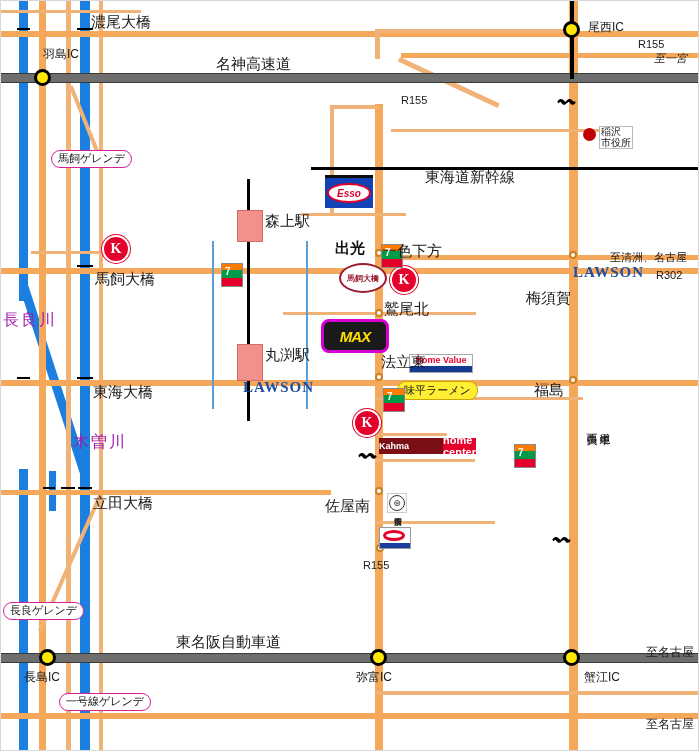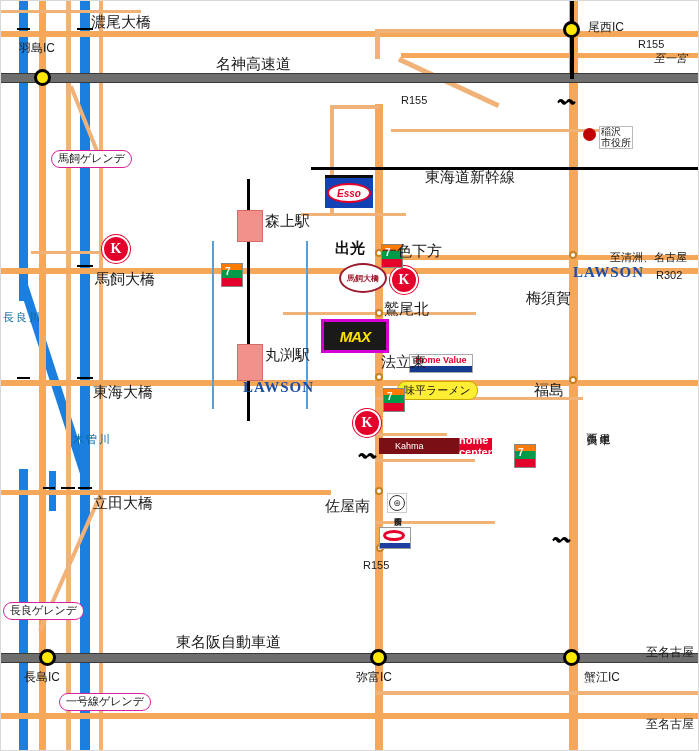--- a/index.html
+++ b/index.html
@@ -19,21 +19,21 @@
   .road-thin-v{position:absolute;background:#f0b277;}
   .road-thin-h{position:absolute;background:#f0b277;}
   .expressway{position:absolute;background:#6e6e6e;border-top:1px solid #3a3a3a;border-bottom:1px solid #3a3a3a;}
   .river{position:absolute;background:#1b7fe0;}
   .railway{position:absolute;background:#000;}
   .rail-thin{position:absolute;background:#5a9ed8;}
   
   .lbl{position:absolute;white-space:nowrap;color:#1a1a1a;font-size:12px;line-height:1.1;}
   .lbl-sm{font-size:11px;}
   .lbl-lg{font-size:15px;}
-  .lbl-river{font-size:11px;letter-spacing:2px;color:#0369a1;}
+  .lbl-river{font-size:16px;letter-spacing:2px;color:#a21caf;}
   .lbl-vert{writing-mode:vertical-rl;text-orientation:upright;line-height:1.0;font-size:11px;}
   
   .ic-node{position:absolute;width:17px;height:17px;border-radius:50%;background:#ffe800;border:3px solid #000;box-sizing:border-box;}
   
   .isec{position:absolute;width:8px;height:8px;border-radius:50%;background:#fff;border:2px solid #c98020;box-sizing:border-box;}
   
   .stn{position:absolute;background:#f2918c;border:1px solid #d46b66;}
   
   .gelande{position:absolute;border:1.5px solid #d6219b;border-radius:11px;background:#fff;
      padding:1px 6px;font-size:11px;color:#111;white-space:nowrap;line-height:1.25;}
@@ -67,21 +67,21 @@
   .idemitsu{position:absolute;font-weight:bold;font-size:15px;color:#111;font-family:"DejaVu Serif",serif;}
   .homevalue{width:62px;height:17px;background:#fff;border:1px solid #aaa;position:relative;overflow:hidden;}
   .homevalue .hv-top{position:absolute;top:0;left:0;right:0;height:11px;background:#fff;color:#e4002b;font-weight:bold;font-size:9px;text-align:center;line-height:11px;}
   .homevalue .hv-bot{position:absolute;bottom:0;left:0;right:0;height:6px;background:#123a8f;}
   .ramen{position:absolute;background:#ffee33;border:1.5px solid #c8a800;border-radius:9px;
       padding:1px 6px;font-size:11px;color:#111;white-space:nowrap;}
   .mobil{width:30px;height:20px;background:#fff;border:1px solid #999;position:relative;overflow:hidden;}
   .mobil .m-red{position:absolute;left:3px;top:2px;width:22px;height:11px;border-radius:50%;border:3px solid #e4002b;box-sizing:border-box;}
   .mobil .m-blue{position:absolute;left:0;bottom:0;width:30px;height:5px;background:#1b3fa0;}
   .kahma{width:96px;height:16px;display:flex;}
-  .kahma .k-left{flex:0 0 64px;background:#7a1016;color:#fff;font-weight:normal;font-size:9px;display:flex;align-items:center;padding-left:16px;}
+  .kahma .k-left{flex:0 0 64px;background:#7a1016;color:#fff;font-weight:bold;font-size:9px;display:flex;align-items:center;padding-left:0;}
   .kahma .k-right{flex:1;background:#e4002b;color:#fff;font-weight:bold;font-size:11px;display:flex;align-items:center;}
   .cityhall{position:absolute;display:flex;align-items:flex-start;gap:3px;}
   .cityhall .dot{width:13px;height:13px;border-radius:50%;background:#c00000;margin-top:2px;}
   .cityhall .nm{font-size:10px;line-height:1.05;color:#111;border:1px solid #bbb;padding:0 1px;background:#fff;}
   .policebox{position:absolute;display:flex;flex-direction:column;align-items:center;background:#fff;border:1px solid #ccc;padding:1px;}
   .policebox .sym{width:14px;height:14px;border-radius:50%;border:1.5px solid #333;
       display:flex;align-items:center;justify-content:center;font-size:9px;color:#333;}
   .policebox .vt{writing-mode:vertical-rl;text-orientation:upright;font-size:8px;line-height:1;color:#222;}
   
   .squiggle{position:absolute;color:#000;font-size:17px;font-weight:bold;line-height:1;}
@@ -172,21 +172,21 @@
   <div class="poi esso" style="left:324px;top:174px;">
     <div class="esso-oval">Esso</div>
   </div>
 
   <div class="poi idemitsu" style="left:334px;top:238px;">出光</div>
 
   <div class="poi sushiro" style="left:338px;top:262px;">
       <span>馬飼大橋</span>
     </div>
 
-  <div class="poi maxlogo" style="left:320px;top:318px;">
+  <div class="poi maxlogo" style="left:320px;top:318px;border-radius:8px;">
       <span>MAX</span>
     </div>
 
 
   <div class="lawson" style="left:242px;top:378px;">LAWSON</div>
   <div class="lawson" style="left:572px;top:263px;">LAWSON</div>
 
   <div class="poi homevalue" style="left:408px;top:353px;">
     <div class="hv-top">Home Value</div>
     <div class="hv-bot"></div>
@@ -246,21 +246,21 @@
     <i class="s3"></i>
     <b>7</b>
   </div>
 
   <div class="poi mobil" style="left:378px;top:411px;">
     <div class="m-red"></div>
     <div class="m-blue"></div>
   </div>
 
   <div class="lbl lbl-lg" style="left:90px;top:13px;">濃尾大橋</div>
-  <div class="lbl" style="left:18px;top:41px;">羽島IC</div>
+  <div class="lbl" style="left:18px;top:47px;padding-left:24px;">羽島IC</div>
   <div class="lbl lbl-lg" style="left:215px;top:55px;">名神高速道</div>
   <div class="lbl" style="left:587px;top:20px;">尾西IC</div>
   <div class="lbl lbl-sm" style="left:637px;top:37px;">R155</div>
   <div class="lbl lbl-sm" style="left:653px;top:51px;font-style:italic;">至一宮</div>
   <div class="lbl lbl-sm" style="left:400px;top:93px;">R155</div>
   <div class="gelande" style="left:50px;top:149px;">馬飼ゲレンデ</div>
   <div class="lbl lbl-lg" style="left:424px;top:170px;font-family:Liberation Mono, monospace;">東海道新幹線</div>
   <div class="lbl lbl-lg" style="left:264px;top:212px;">森上駅</div>
   <div class="lbl lbl-lg" style="left:381px;top:242px;">一色下方</div>
   <div class="lbl lbl-lg" style="left:94px;top:270px;">馬飼大橋</div>

